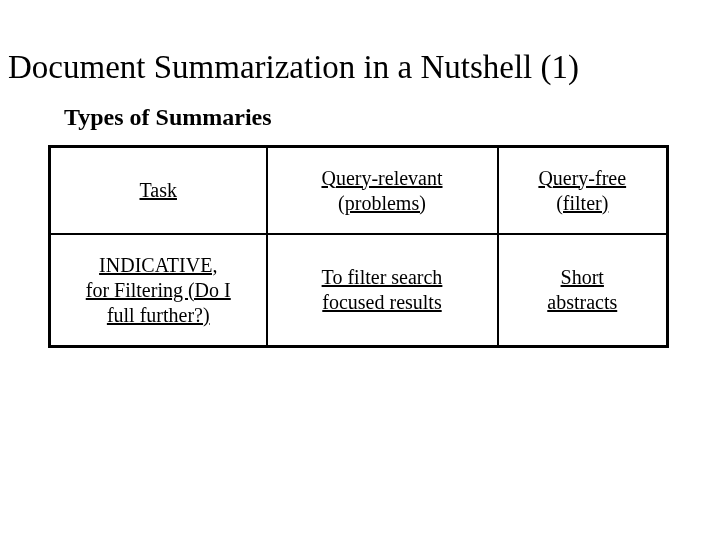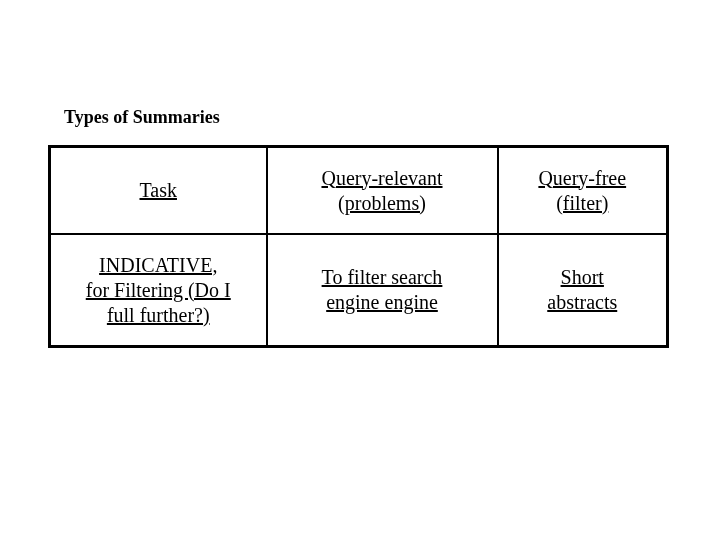--- a/index.html
+++ b/index.html
@@ -30,21 +30,21 @@
     font-weight: normal;
     letter-spacing: 0px;
     line-height: 38px;
     white-space: nowrap;
     color: #000000;
   }
   .section-heading {
     position: absolute;
     left: 64px;
     top: 104px;
-    font-size: 18px;
+    font-size: 24px;
     font-weight: bold;
     line-height: 26px;
     color: #000000;
   }
   .summary-table {
     position: absolute;
     left: 48px;
     top: 145px;
     width: 618px;
     border-collapse: collapse;
@@ -75,20 +75,21 @@
   }
   .cellline {
     display: block;
   }
 </style>
 </head>
 <body>
 
 <div class="slide">
 
+  <div class="slide-title">Document Summarization in a Nutshell (1)</div>
 
   <div class="section-heading">Types of Summaries</div>
 
   <table class="summary-table">
     <colgroup>
       <col class="c1">
       <col class="c2">
       <col class="c3">
     </colgroup>
     <thead>
@@ -108,21 +109,21 @@
     </thead>
     <tbody>
       <tr>
         <td>
           <span class="cellline">INDICATIVE,</span>
           <span class="cellline">for Filtering (Do I</span>
           <span class="cellline">full further?)</span>
         </td>
         <td>
           <span class="cellline">To filter search</span>
-          <span class="cellline">engine engine</span>
+          <span class="cellline">focused results</span>
         </td>
         <td>
           <span class="cellline">Short</span>
           <span class="cellline">abstracts</span>
         </td>
       </tr>
     </tbody>
   </table>
 
 </div>

